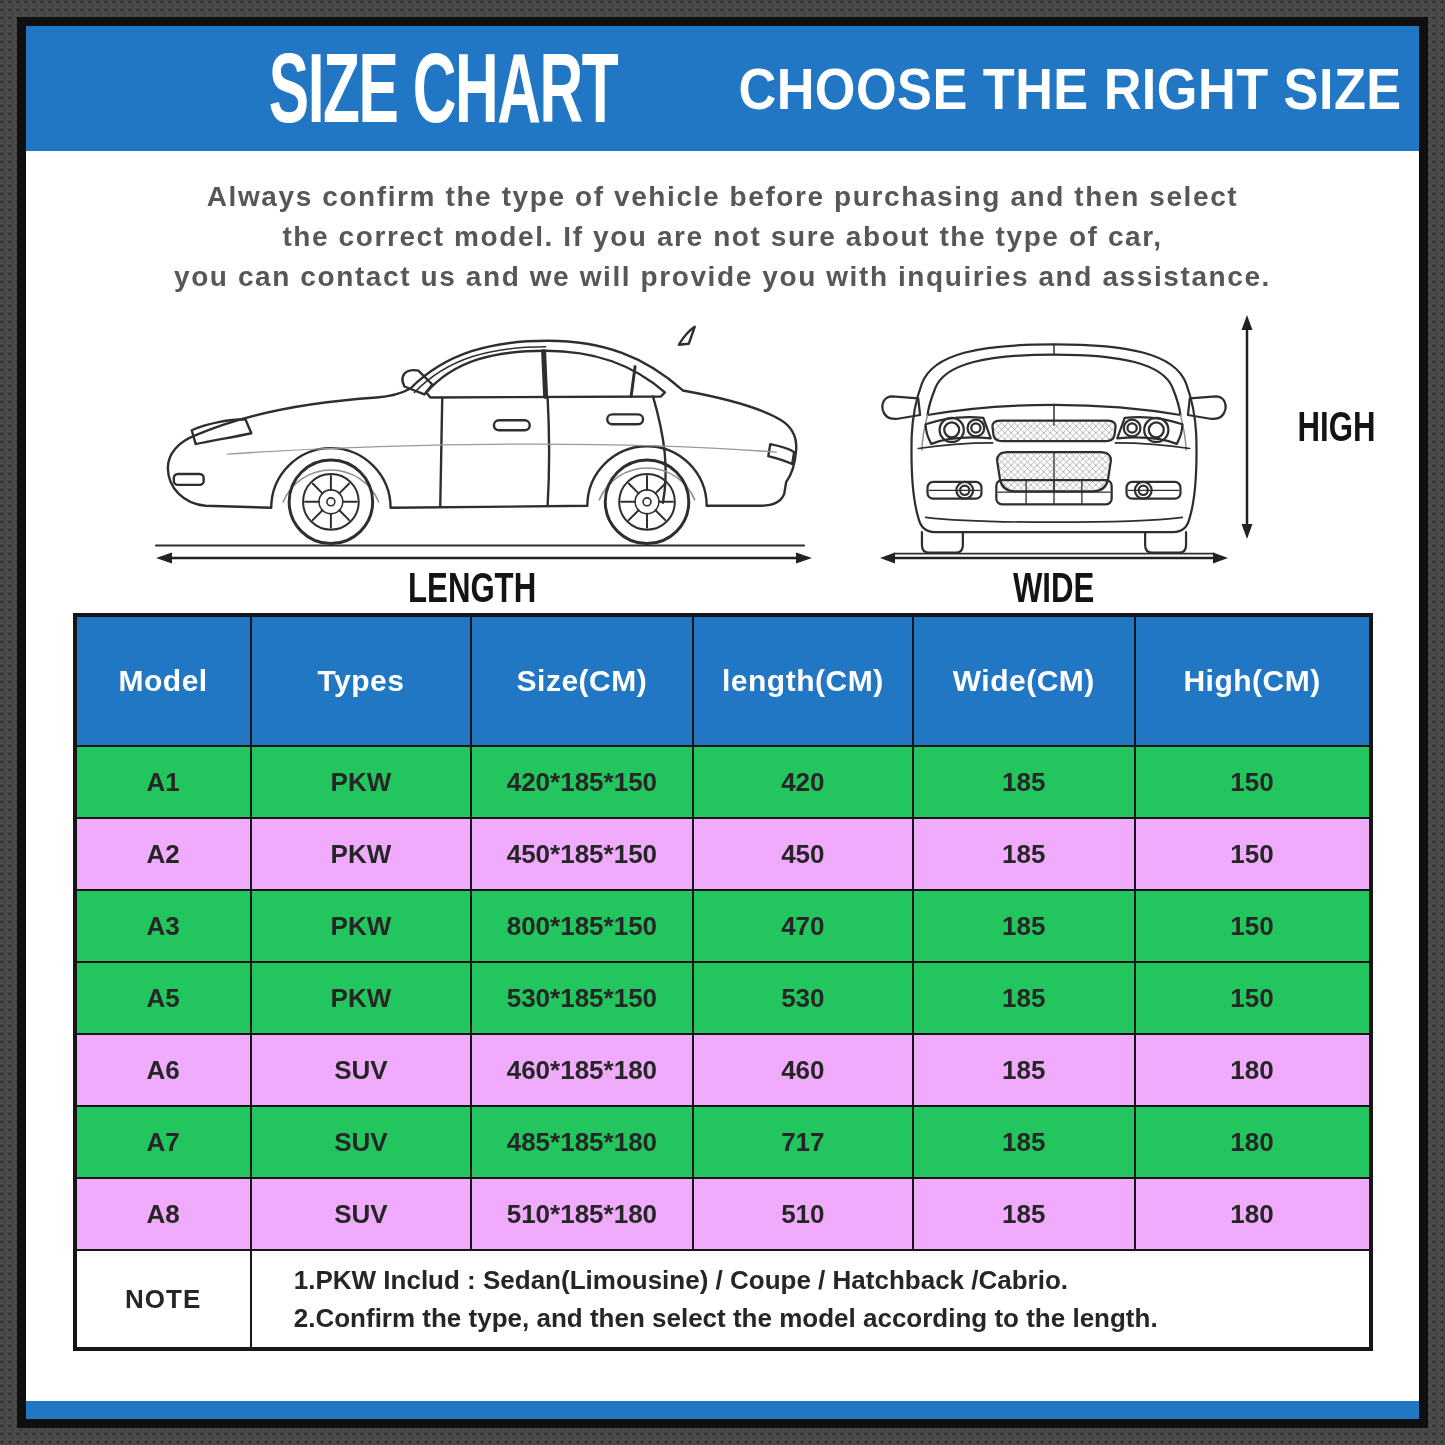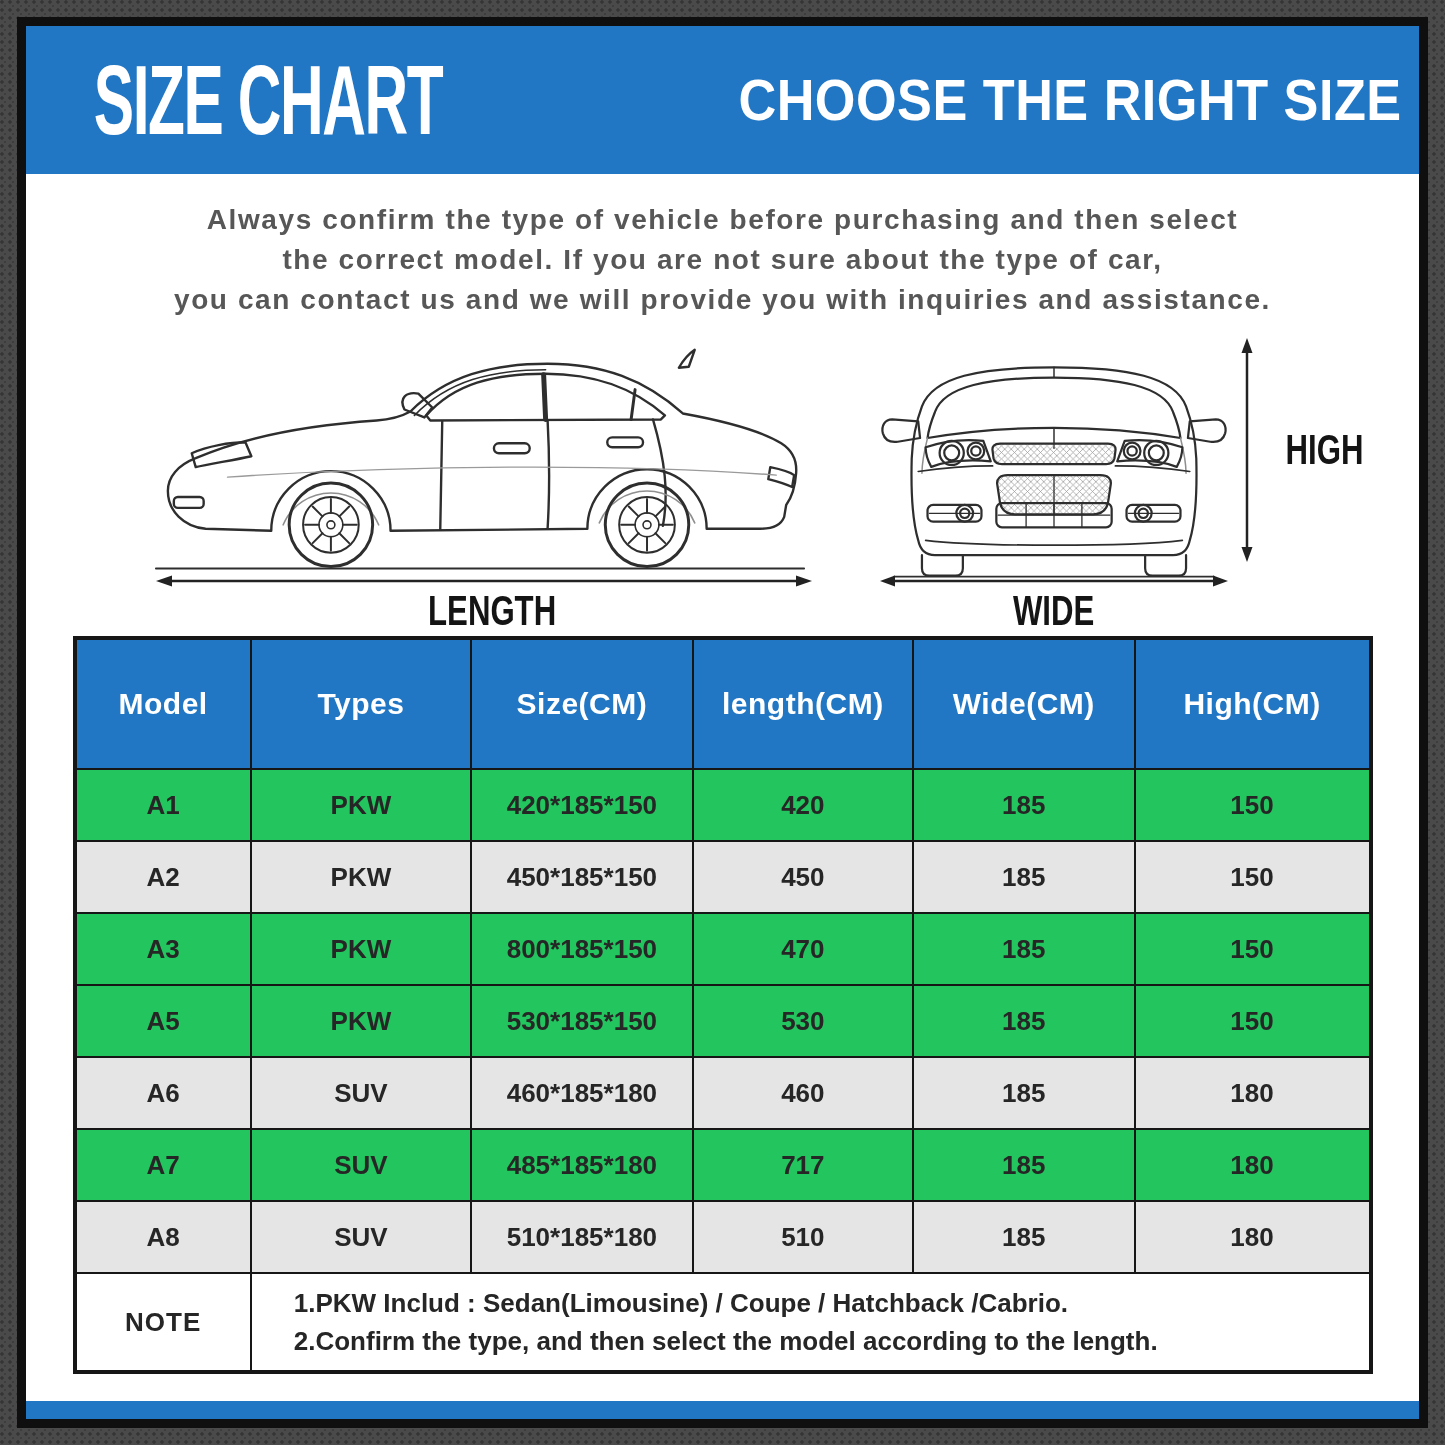--- a/index.html
+++ b/index.html
@@ -11,22 +11,22 @@
       radial-gradient(circle at 2px 2px,#353535 1.5px,transparent 1.8px),
       radial-gradient(circle at 5px 6px,#3d3d3d 1.2px,transparent 1.5px);
     background-size:8px 8px;
   }
   .frame{
     position:absolute;left:17px;top:17px;right:17px;bottom:17px;
     border:9px solid #0f0f0f;background:#ffffff;overflow:hidden;
   }
   
   .banner{
-    height:148px;background:#2277c5;
-    display:flex;align-items:center;justify-content:space-between;gap:36px;
+    height:125px;background:#2277c5;
+    display:flex;align-items:center;justify-content:flex-end;gap:36px;
   }
   .banner-title{
     display:inline-block;white-space:nowrap;color:#fff;
     font-size:84px;font-weight:bold;letter-spacing:-2px;
     transform:scale(0.72,1.18);
   }
   .banner-subtitle{
     display:inline-block;white-space:nowrap;color:#fff;
     font-size:55px;font-weight:bold;letter-spacing:0.5px;
     transform:scale(0.95,1.04);
@@ -40,33 +40,33 @@
   .diagram{position:relative;height:304px;margin-top:4px;}
   .svg-side{position:absolute;left:118px;top:2px;width:676px;}
   .svg-front{position:absolute;left:842px;top:8px;width:372px;}
   .arrow-length{position:absolute;left:128px;top:248px;width:660px;height:18px;}
   .arrow-wide{position:absolute;left:852px;top:248px;width:352px;height:18px;}
   .arrow-high{position:absolute;left:1212px;top:12px;width:18px;height:228px;}
   .dim-label{
     position:absolute;text-align:center;color:#141414;font-weight:bold;font-size:38px;
   }
   .dim-label>span{display:inline-block;transform:scale(0.82,1.12);white-space:nowrap;}
-  .label-length{left:136px;width:660px;top:266px;}
+  .label-length{left:116px;width:660px;top:266px;}
   .label-wide{left:852px;width:352px;top:266px;}
-  .label-high{left:1238px;width:120px;top:104px;text-align:center;}
+  .label-high{left:1238px;width:120px;top:104px;text-align:right;}
   
   table.size-table{
     width:1300px;margin:8px auto 0;border-collapse:collapse;table-layout:fixed;
     border:4px solid #161616;
   }
   .size-table th,.size-table td{border:2.5px solid #161616;text-align:center;vertical-align:middle;}
   .size-table th{
     background:#2277c5;color:#ffffff;font-size:30px;font-weight:bold;height:126px;letter-spacing:0.5px;
   }
-  .size-table td{font-size:26px;font-weight:bold;color:#262626;height:68px;background:#e5e5e5;}
+  .size-table td{font-size:26px;font-weight:bold;color:#262626;height:68px;background:#f0abfc;}
   .size-table tr.alt td{background:#22c55e;}
   .size-table tr.note-row td{height:94px;background:#ffffff;}
   .note-label{color:#1d76c2;font-size:33px;font-weight:bold;letter-spacing:1px;}
   .note-text{text-align:left !important;padding-left:42px;color:#1d76c2;line-height:38px;font-size:26px;}
   
   .bottom-bar{position:absolute;left:0;right:0;bottom:0;height:18px;background:#2277c5;}
   svg{display:block;}
 </style>
 </head>
 <body>

